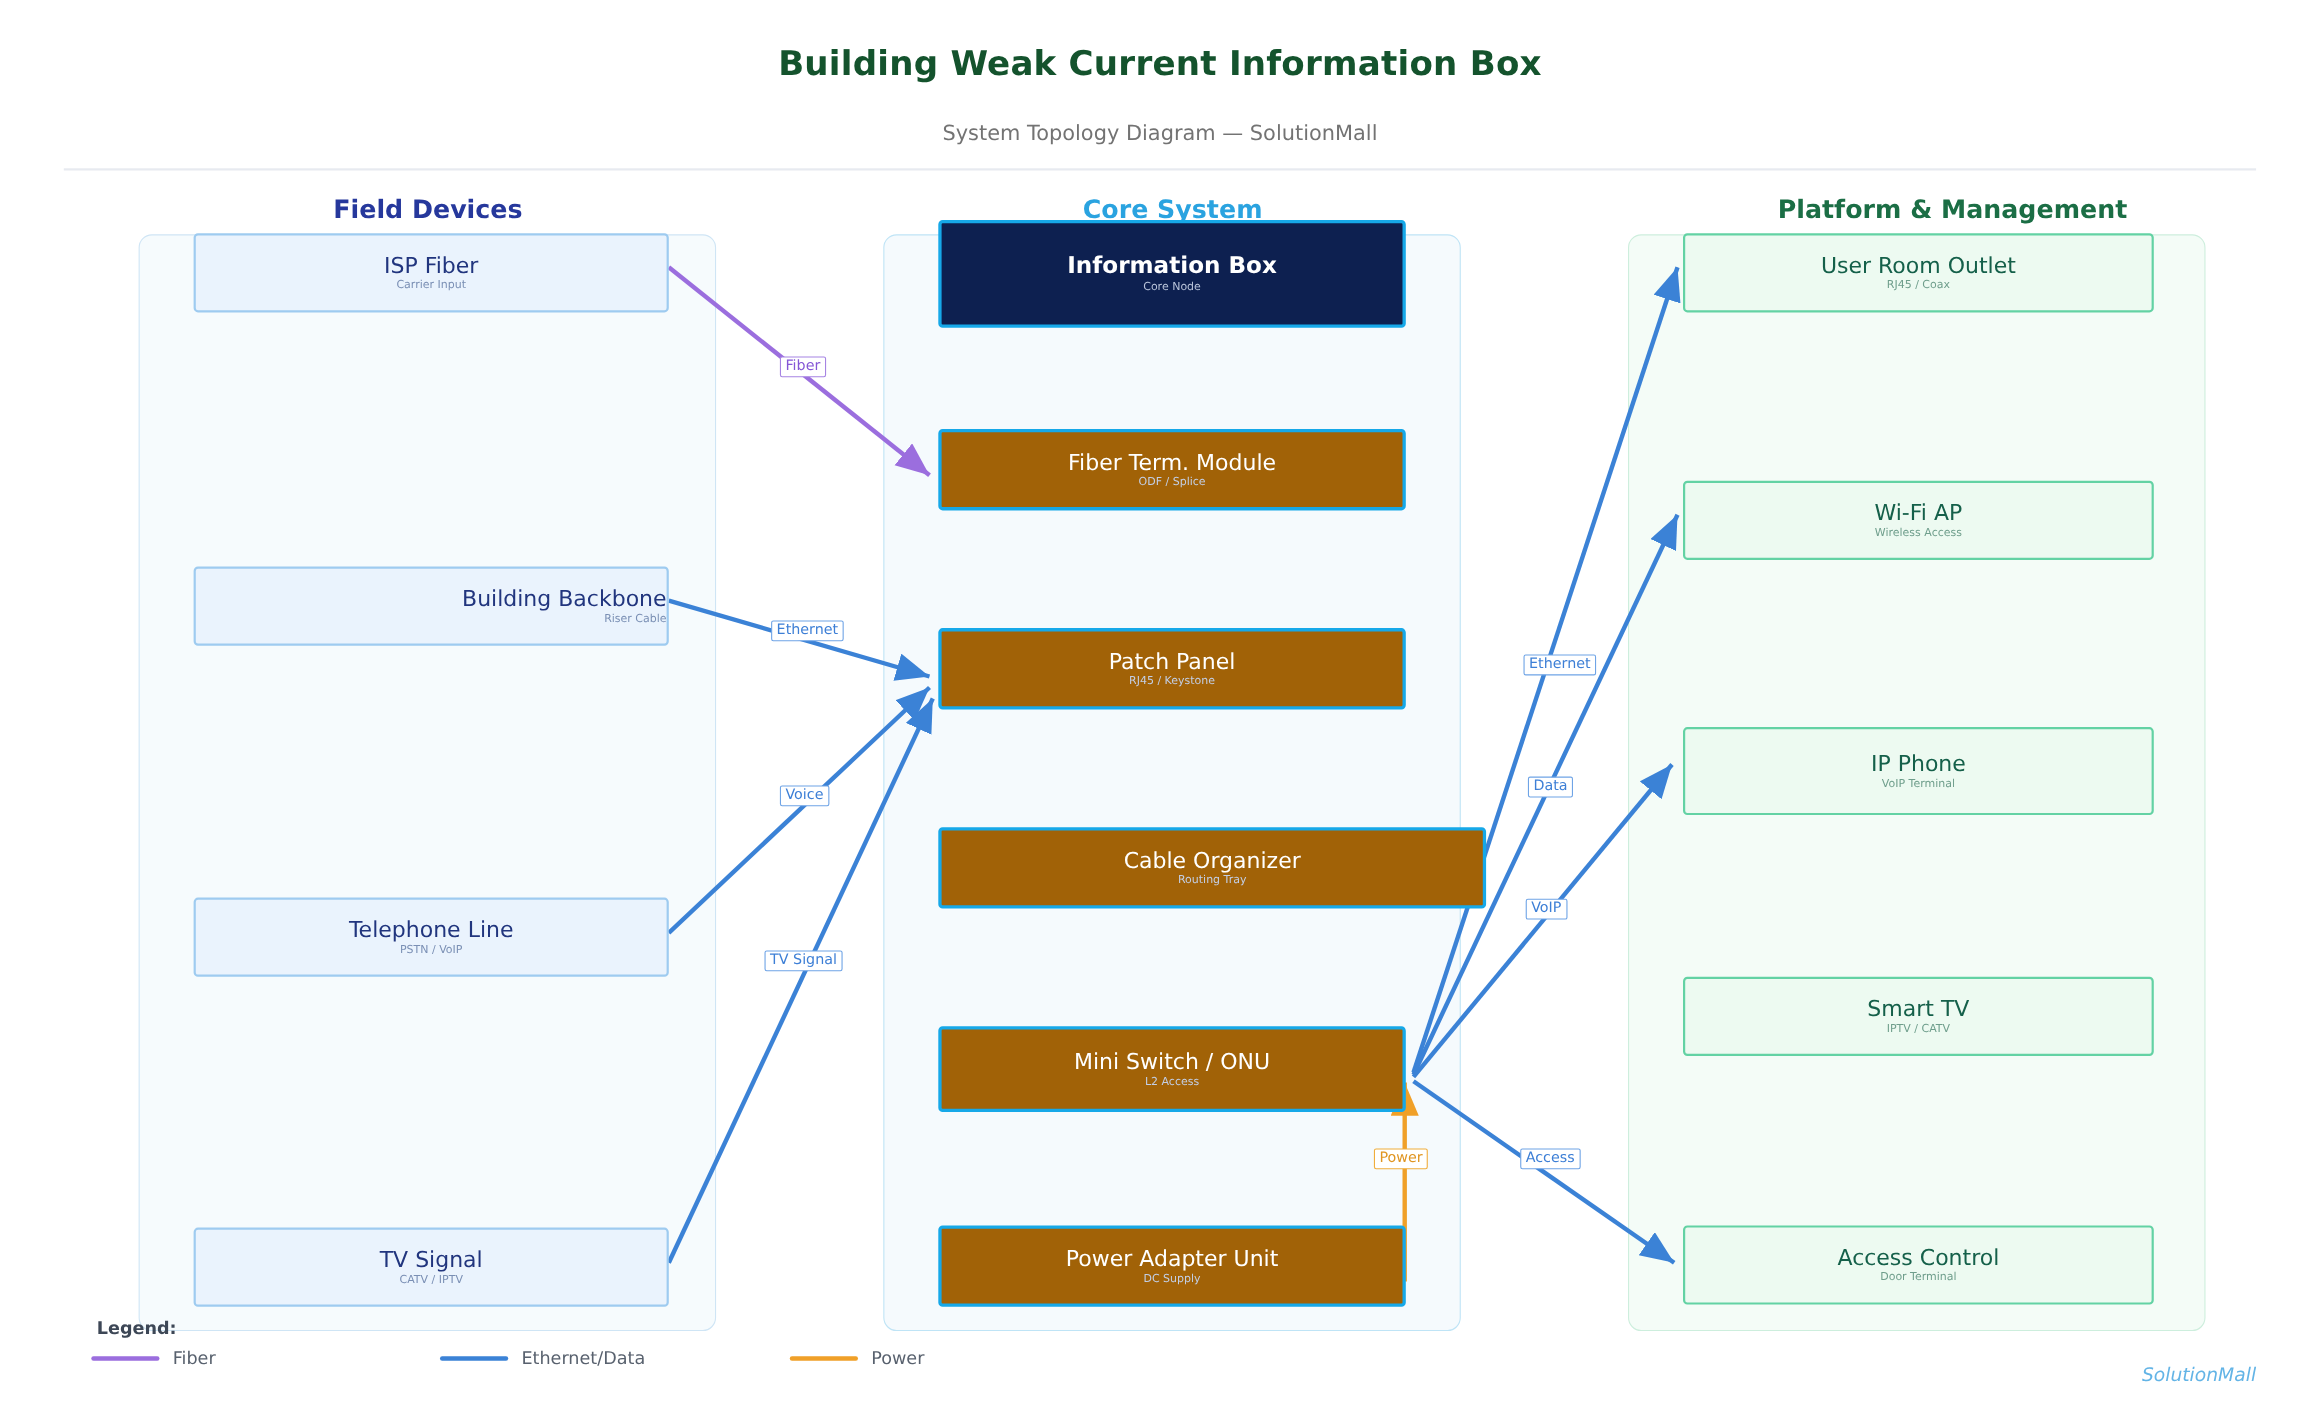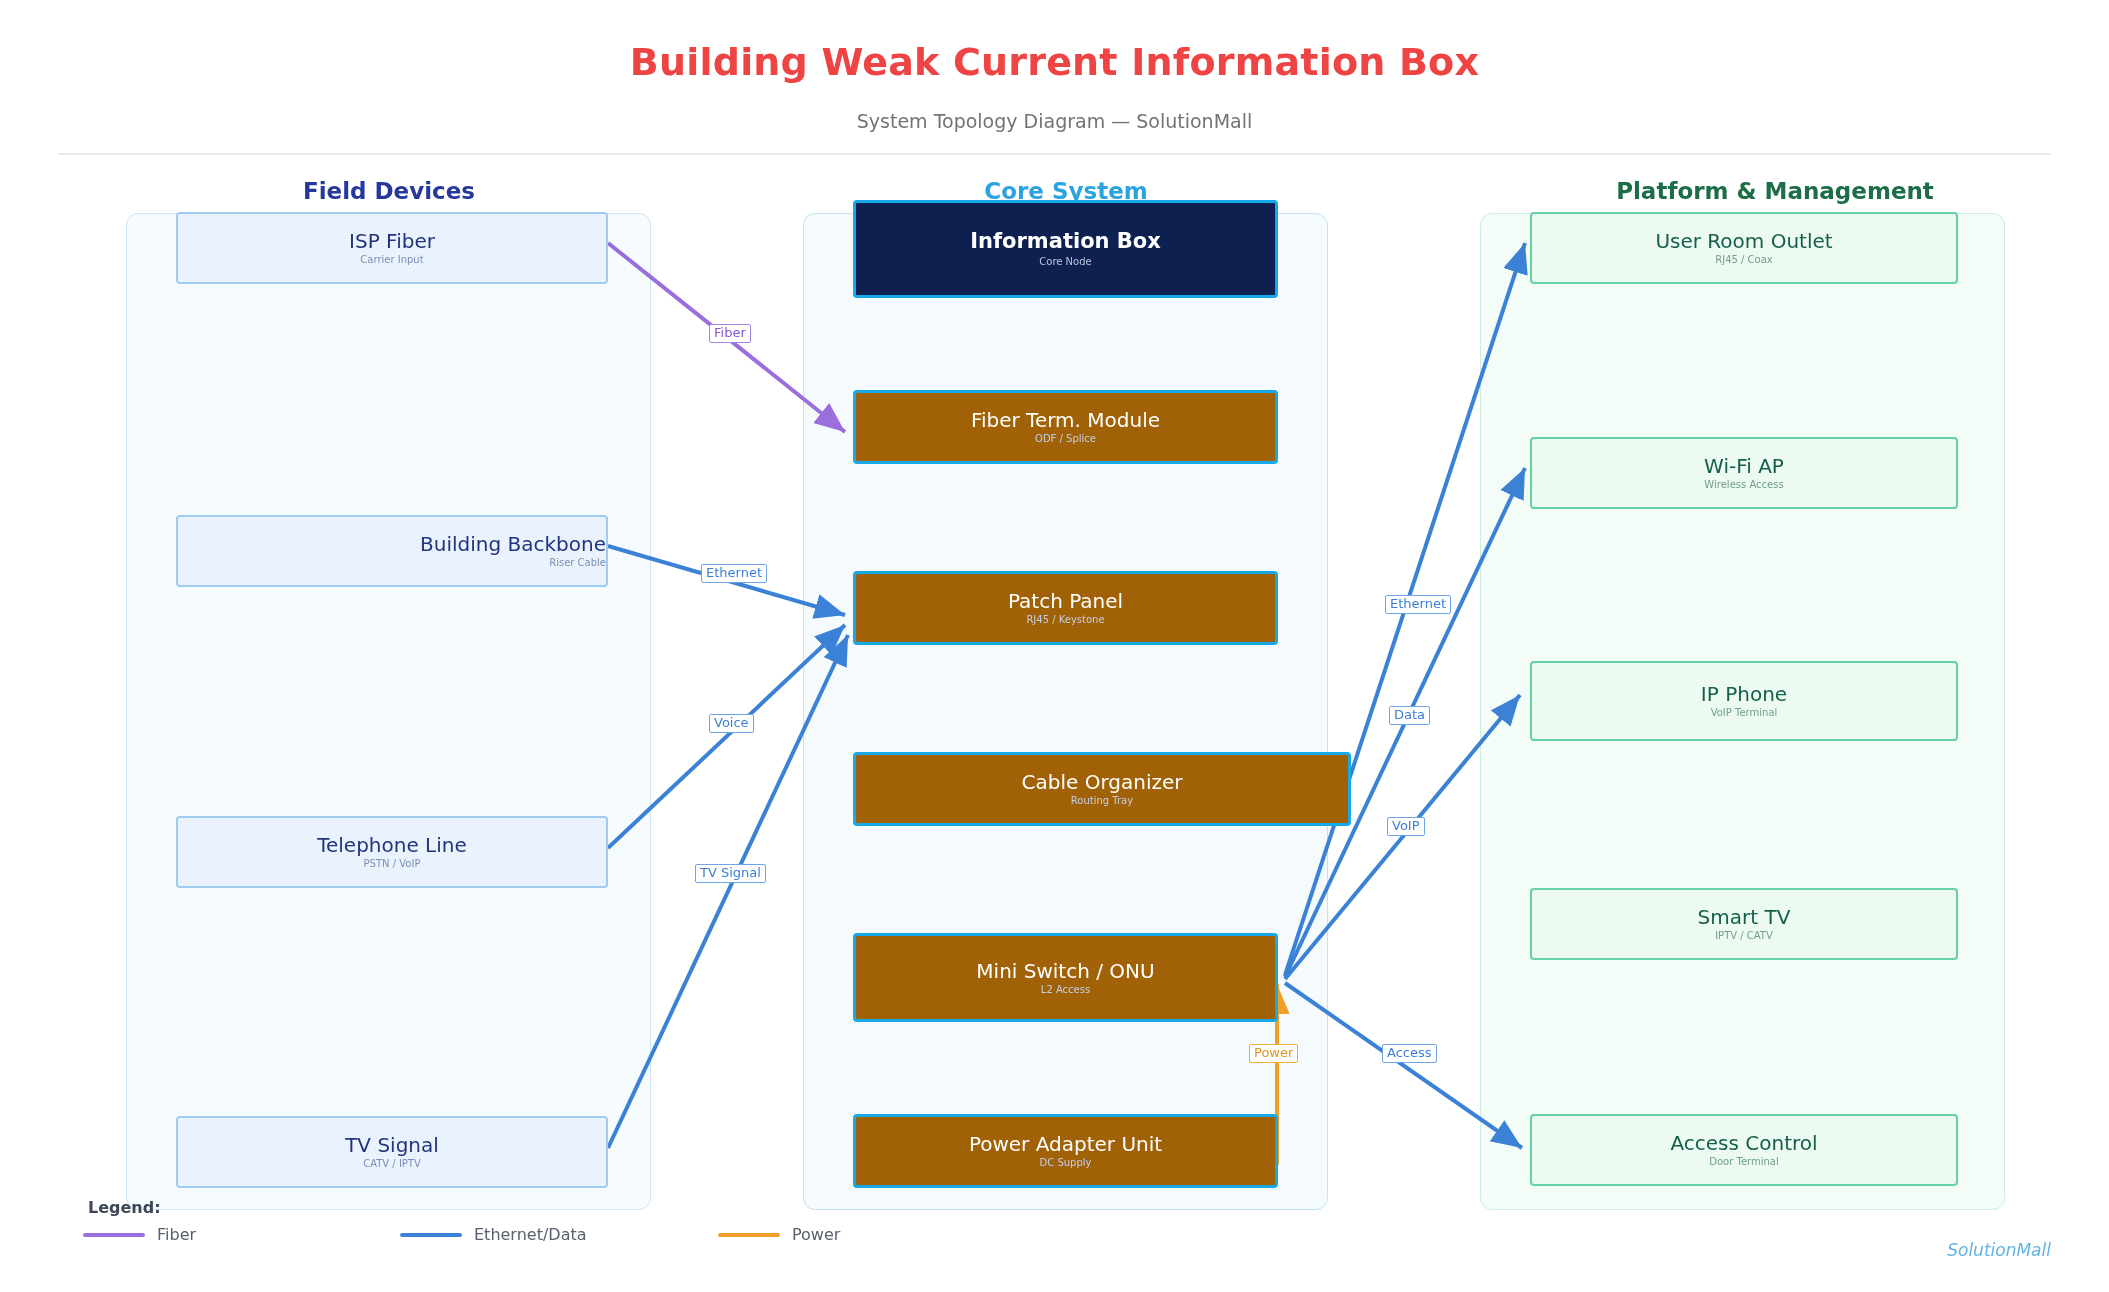--- a/index.html
+++ b/index.html
@@ -21,23 +21,23 @@
     height: 1292px;
   }
 
   
   #page-title {
     position: absolute;
     top: 40px;
     left: 0;
     width: 2109px;
     text-align: center;
-    font-size: 38px;
+    font-size: 31px;
     font-weight: bold;
-    color: #ef4444;
+    color: #14532d;
     letter-spacing: 0.2px;
   }
   #page-subtitle {
     position: absolute;
     top: 110px;
     left: 0;
     width: 2109px;
     text-align: center;
     font-size: 19px;
     color: #737373;
@@ -287,21 +287,21 @@
   <div class="node center" style="left:853px; top:571px; width:425px; height:74px;">
     <div class="n-title">Patch Panel</div>
     <div class="n-sub">RJ45 / Keystone</div>
   </div>
 
   <div class="node center" style="left:853px; top:752px; width:498px; height:74px;">
     <div class="n-title">Cable Organizer</div>
     <div class="n-sub">Routing Tray</div>
   </div>
 
-  <div class="node center" style="left:853px; top:933px; width:425px; height:89px;">
+  <div class="node center" style="left:853px; top:933px; width:425px; height:78px;">
     <div class="n-title">Mini Switch / ONU</div>
     <div class="n-sub">L2 Access</div>
   </div>
 
   <div class="node center" style="left:853px; top:1114px; width:425px; height:74px;">
     <div class="n-title">Power Adapter Unit</div>
     <div class="n-sub">DC Supply</div>
   </div>
 
   <div class="node right" style="left:1530px; top:212px; width:428px; height:72px;">

